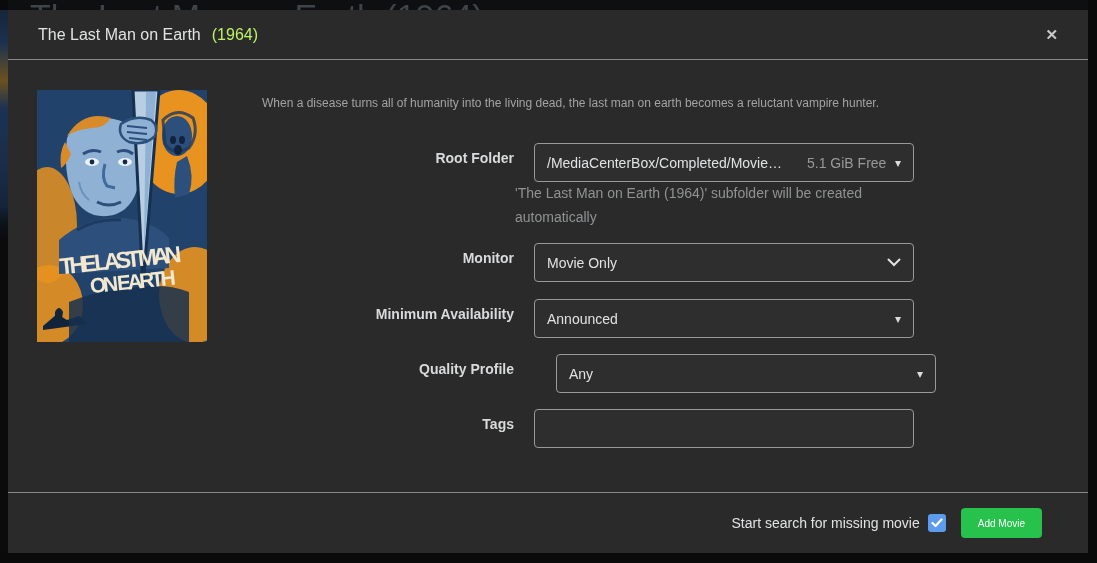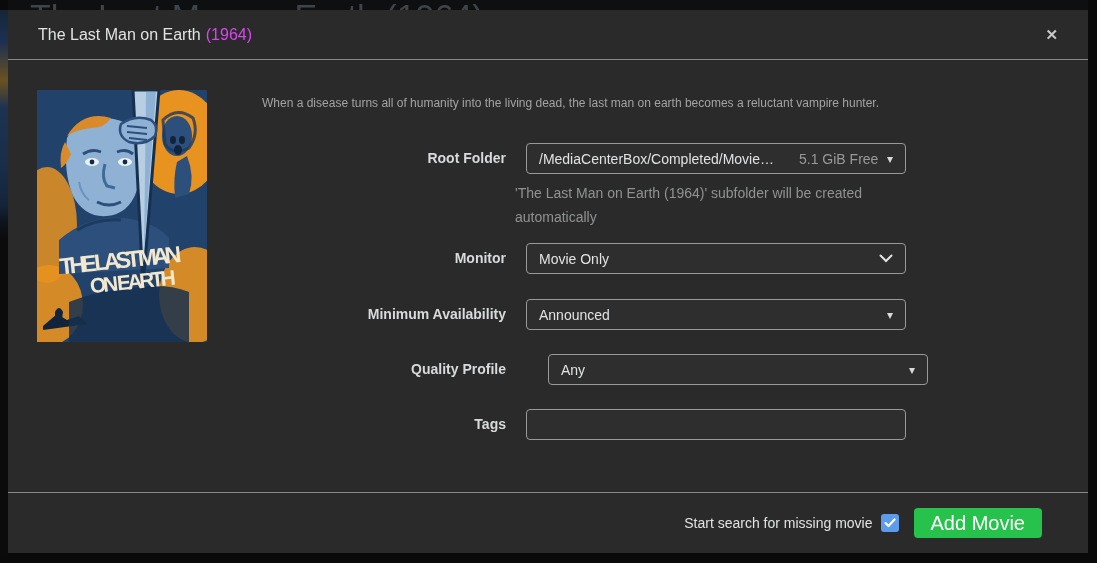--- a/index.html
+++ b/index.html
@@ -31,47 +31,47 @@
   .modal {
     position:absolute; top:10px; left:8px; width:1080px; height:543px;
     background:#2a2a2a;
   }
   .modal-header {
     position:absolute; top:0; left:0; right:0; height:50px;
     display:flex; align-items:center; padding:0 24px 0 30px;
     border-bottom:1px solid #888;
   }
   .modal-title { font-size:16px; color:#e1e2e3; }
-  .modal-title .year { color:#d946ef; margin-left:5px; }
+  .modal-title .year { color:#bef264; margin-left:11px; }
   .close-btn {
     margin-left:auto; background:none; border:none; cursor:pointer;
     color:#c8c8c8; font-size:15px; font-weight:bold; line-height:1; padding:6px;
   }
 
   
   .poster {
     position:absolute; left:29px; top:80px; width:170px; height:252px;
     overflow:hidden; background:#1c3c63;
   }
 
   
   .overview {
     position:absolute; left:254px; top:84px; width:790px;
     font-size:12px; color:#a3a3a3; line-height:18px;
   }
 
   
-  .form-row { position:absolute; left:0; width:920px; display:flex;padding-left:11px; }
+  .form-row { position:absolute; left:8px; width:920px; display:flex;padding-left:11px; }
   .form-label {
     width:487px; text-align:right; font-size:14px; font-weight:700;
     color:#d8dadb; line-height:31px; padding-right:0;
   }
   .control { margin-left:20px; width:380px; }
   .select-box, .text-input {
-    width:380px; height:31px; background:#2e2e2e;
+    width:380px; height:39px; background:#2e2e2e;
     border:1px solid #999; border-radius:4px;
     display:flex; align-items:center; padding:0 12px;
     font-size:14px; color:#e1e2e3; cursor:pointer;
   }
   .text-input { cursor:text; font-family:"Liberation Sans", sans-serif; }
   input.text-input { outline:none; }
   .path-text {
     max-width:240px; overflow:hidden; white-space:nowrap; text-overflow:ellipsis;
   }
   .free-space { color:#999; margin-left:20px; white-space:nowrap; }
@@ -90,21 +90,21 @@
     padding-right:46px;
   }
   .search-label { font-size:14px; color:#e1e2e3; margin-right:8px; }
   .checkbox {
     width:18px; height:18px; border-radius:3px; background:#5d9cec;
     display:flex; align-items:center; justify-content:center;
     margin-right:15px; cursor:pointer;
   }
   .add-movie-btn {
     background:#27c24c; color:#fff; border:none; border-radius:4px;
-    height:30px; padding:0 17px; font-size:20px;
+    height:30px; padding:0 17px; font-size:10px;
     font-family:"Liberation Sans", sans-serif; cursor:pointer;
   }
 
   .poster-title-text { font-weight:bold; fill:#f2e8cf; }
 </style>
 </head>
 <body>
 
 <div class="backdrop-top">
   <div class="big-title">The Last Man on Earth (1964)</div>

